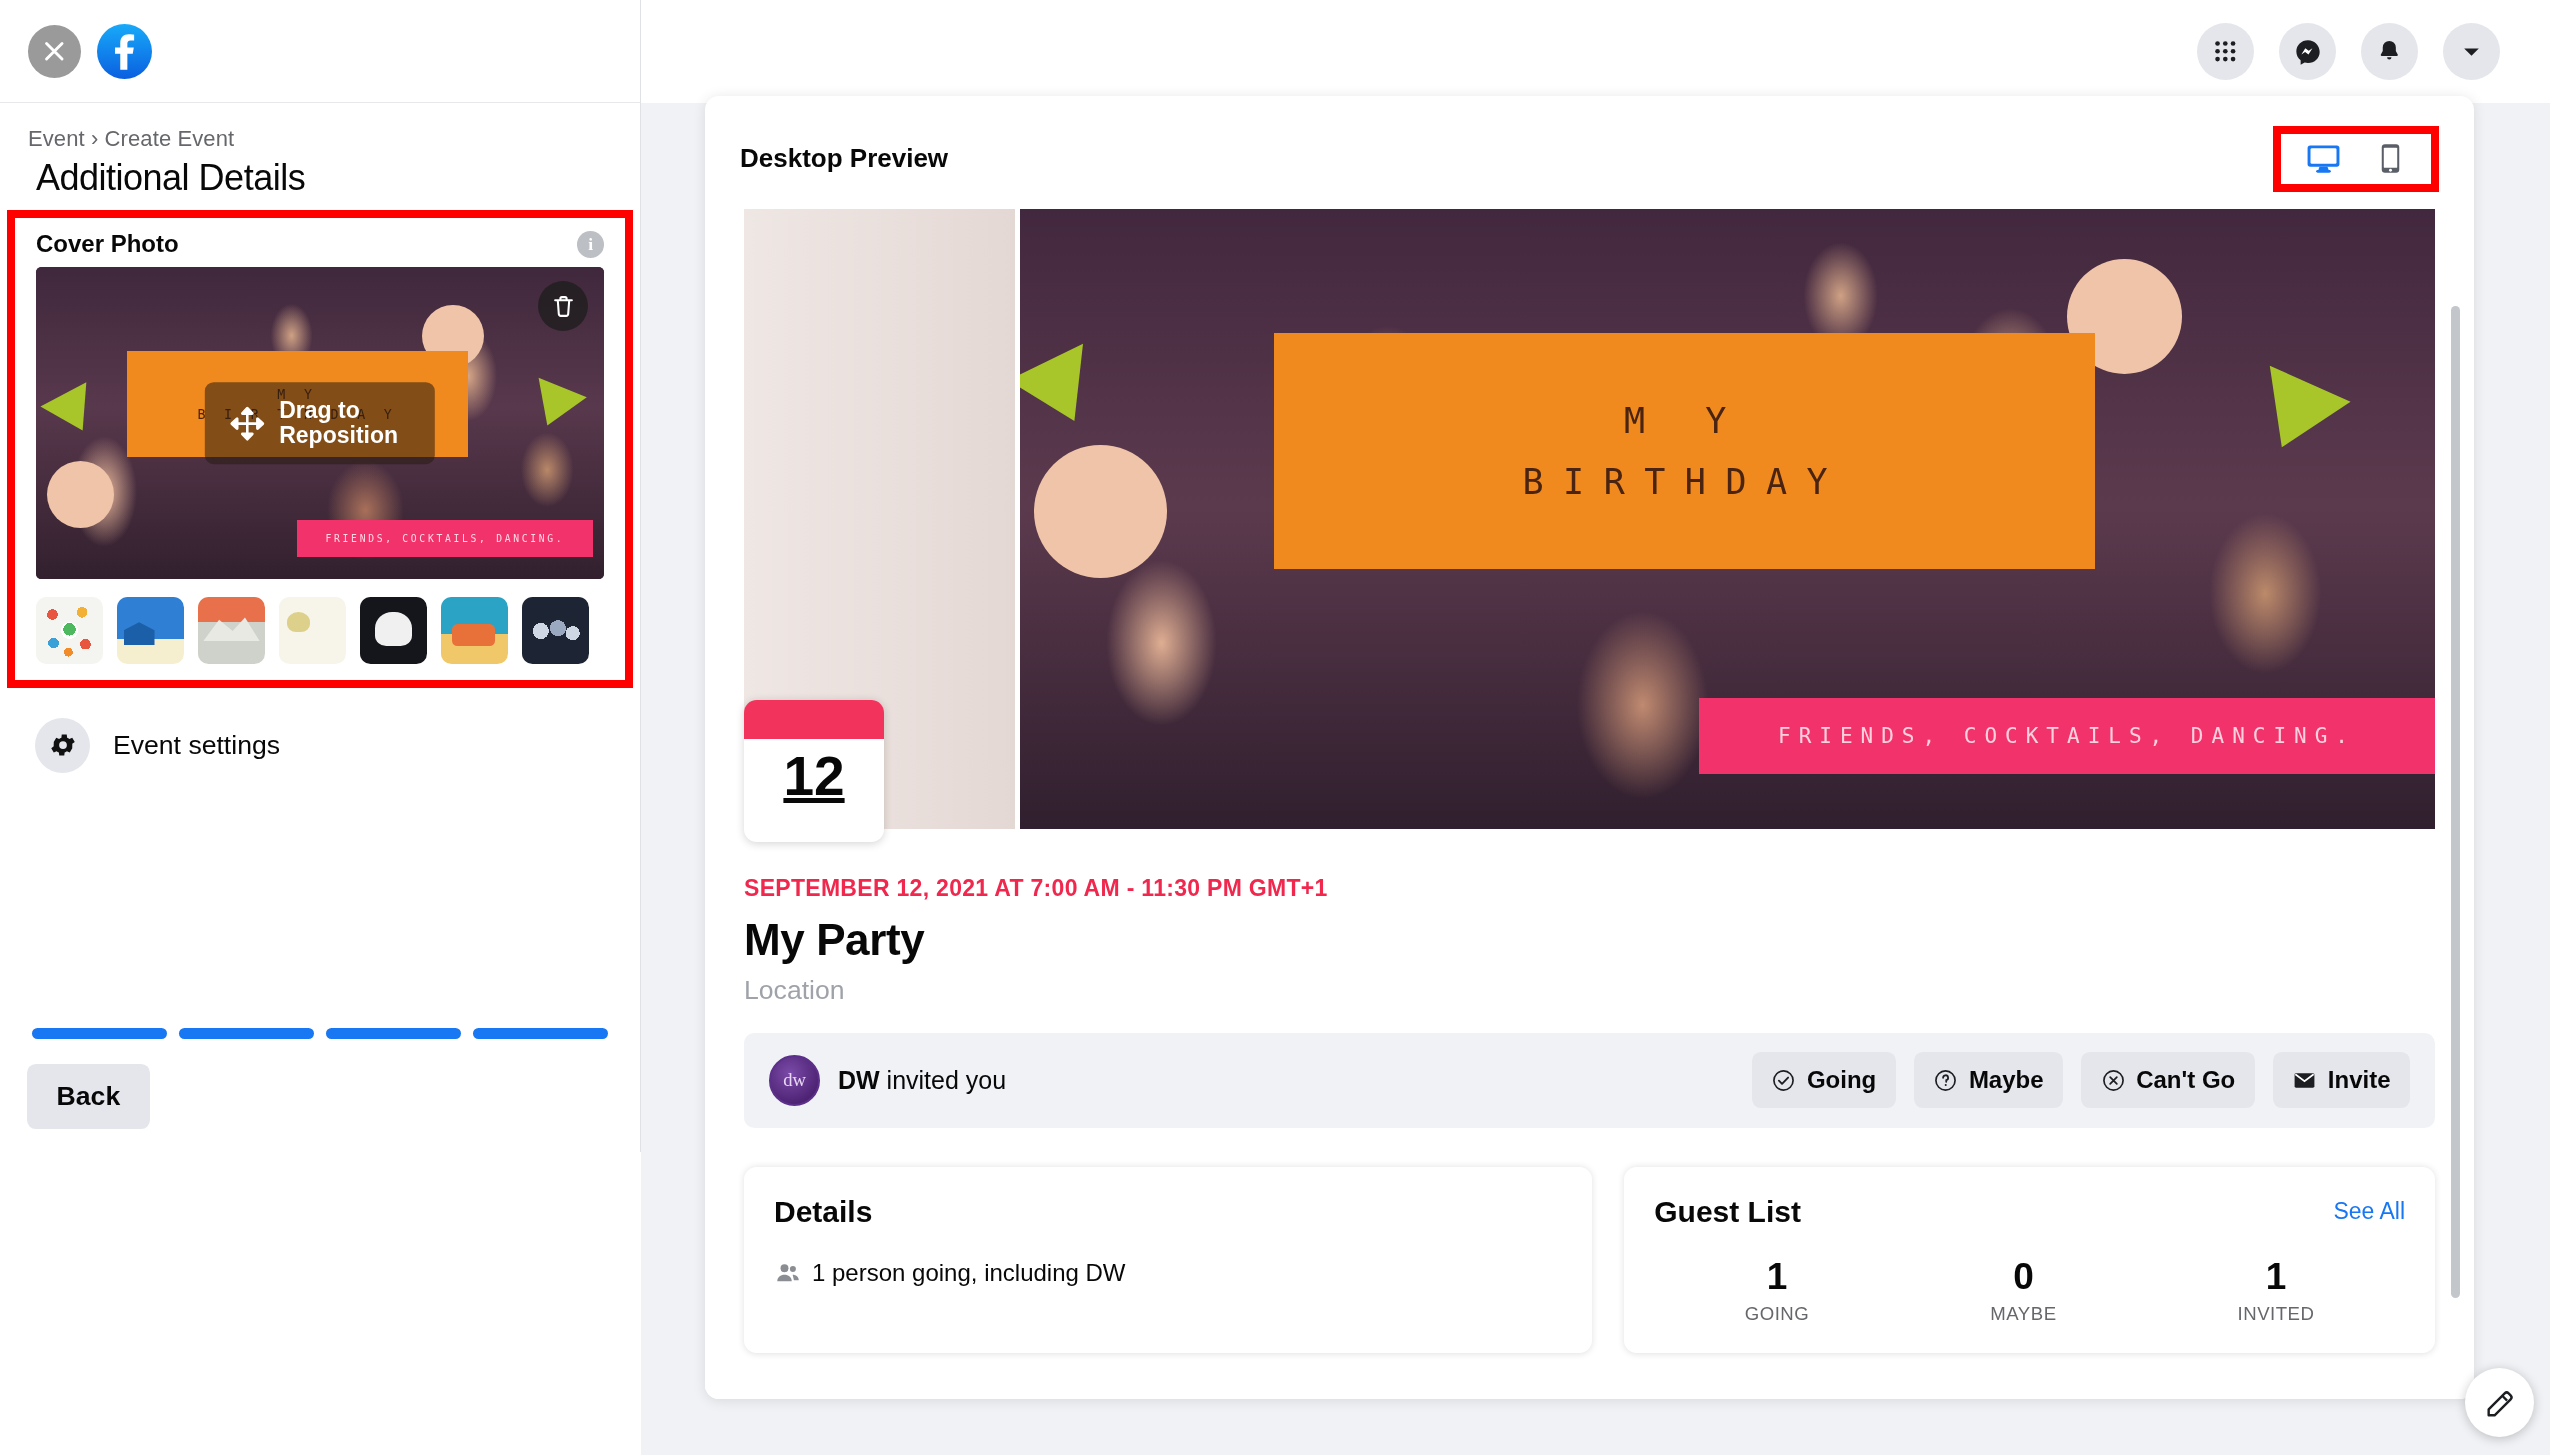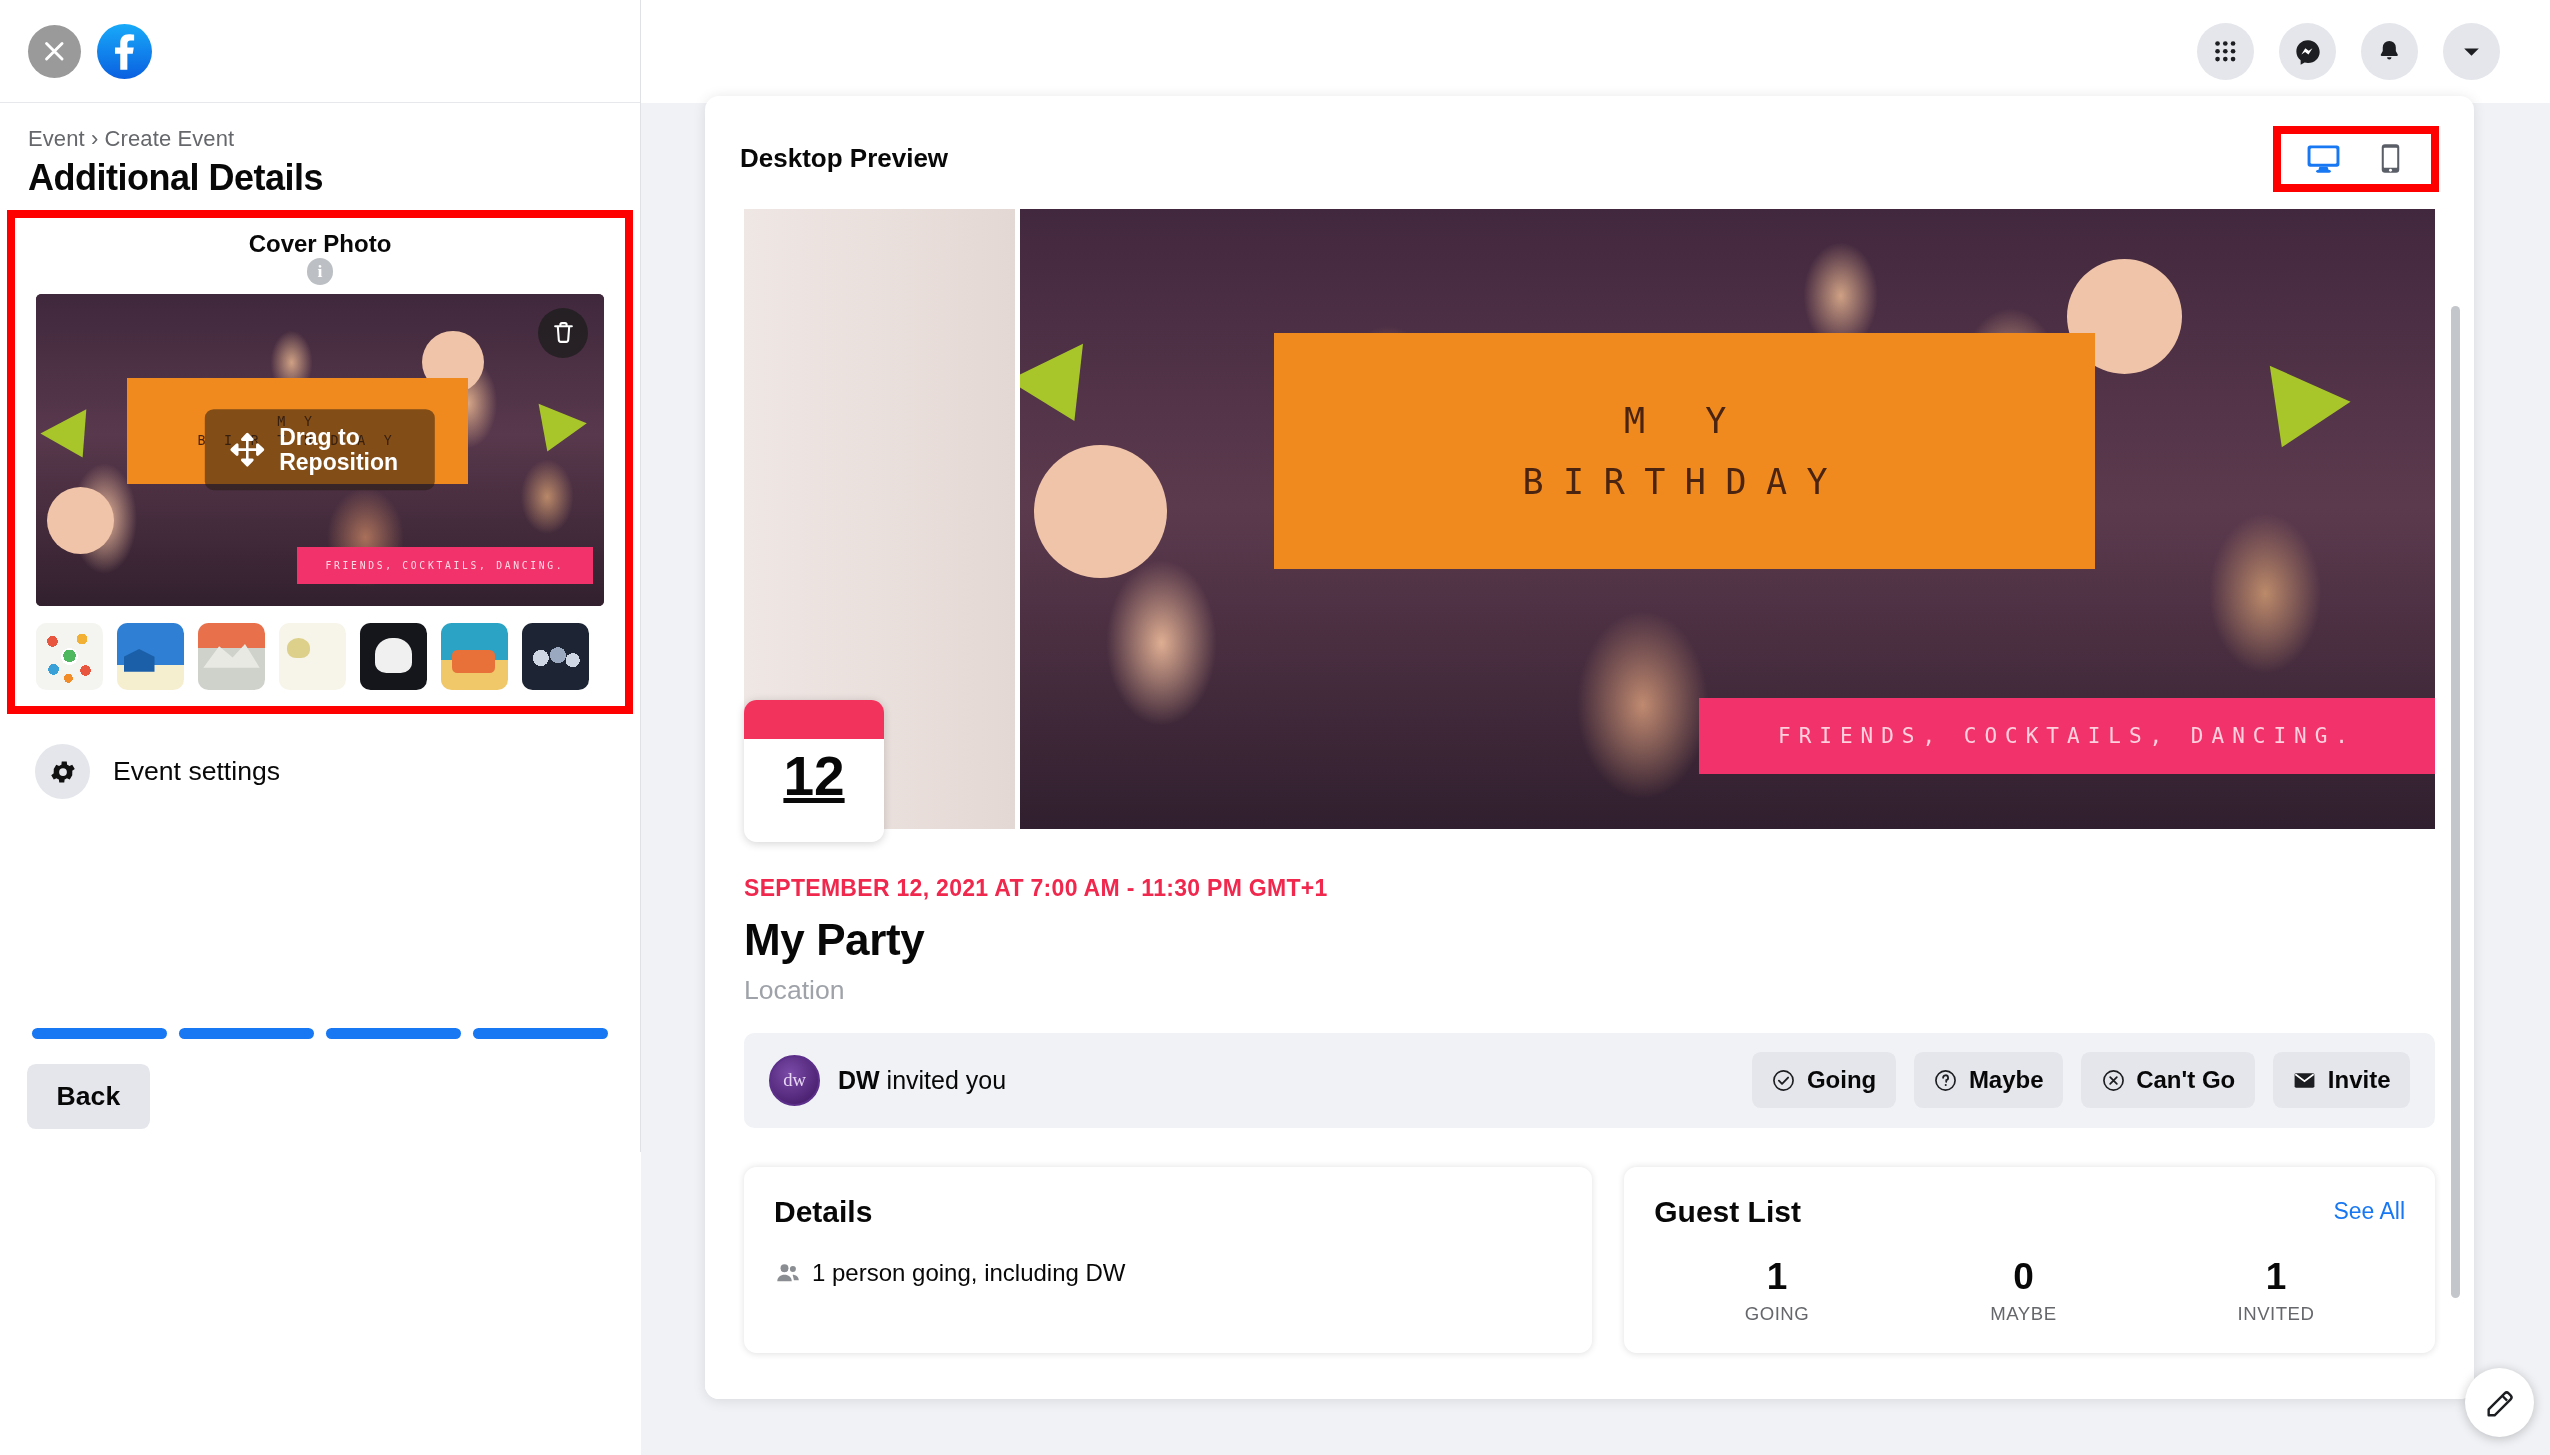--- a/index.html
+++ b/index.html
@@ -21,28 +21,28 @@
     padding: 0 28px; border-bottom: 0.9px solid #e6e8ec; flex-shrink: 0;
   }
   .close-circle {
     width: 53px; height: 53px; border-radius: 50%; background: #9a9a9a;
     display: flex; align-items: center; justify-content: center;
   }
   .fb-logo { width: 55px; height: 55px; border-radius: 50%; }
 
   .lp-breadcrumb-wrap { padding: 23px 28px 0 28px; flex-shrink: 0; }
   .breadcrumb { font-size: 22px; color: #65676b; letter-spacing: 0.1px; }
-  .page-title { font-size: 36px; font-weight: bold; color: #080809; margin-top: 5.3px; letter-spacing: -0.5px; }
+  .page-title { font-size: 36px; font-weight: normal; color: #080809; margin-top: 5.3px; letter-spacing: -0.5px; margin-left: 8px; }
 
   
   .cover-outline {
     margin: 10.6px 7px 0 7px; border: 8px solid #ff0000; background: #ffffff;
     padding: 8.9px 21px 16px 21px; flex-shrink: 0;
   }
-  .cover-head { display: flex; align-items: center; justify-content: space-between; padding: 3.5px 0 8.9px 0; flex-direction: column; }
+  .cover-head { display: flex; align-items: center; justify-content: space-between; padding: 3.5px 0 8.9px 0; }
   .cover-label { font-size: 24px; font-weight: bold; color: #080809; }
   .info-badge {
     width: 26.6px; height: 26.6px; border-radius: 50%; background: #bcc0c4;
     color: #fff; font-size: 17.7px; font-weight: bold;
     display: flex; align-items: center; justify-content: center; font-family: "Liberation Serif", serif;
   }
 
   .cover-img {
     position: relative; width: 100%; height: 312px; border-radius: 5.3px; overflow: hidden;
     background: linear-gradient(150deg,#3b2338 0%,#5a3a4a 35%,#2d1f30 70%,#4a3040 100%);

